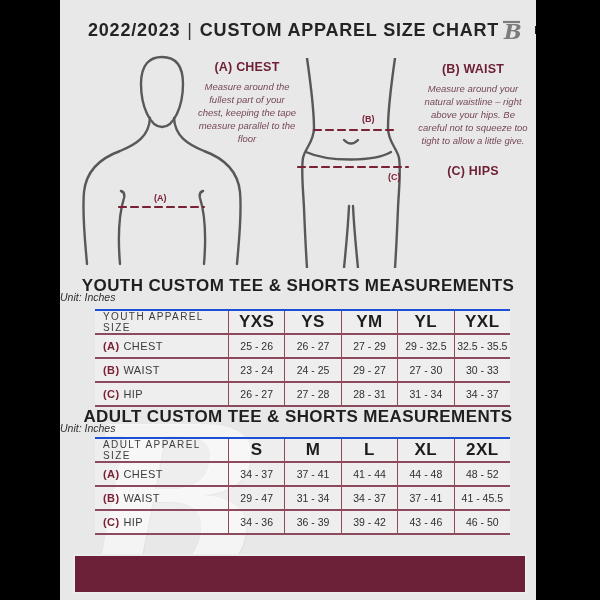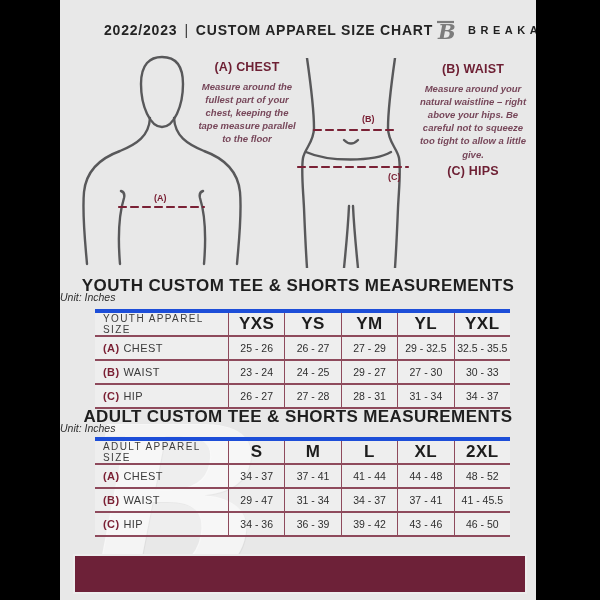--- a/index.html
+++ b/index.html
@@ -3,56 +3,56 @@
 <meta charset="utf-8">
 <style>
   html,body{margin:0;padding:0;}
   body{width:600px;height:600px;background:#000;position:relative;overflow:hidden;
        font-family:"Liberation Sans",sans-serif;}
   .page{position:absolute;left:60px;top:0;width:476px;height:600px;background:#e8e8e8;overflow:hidden;}
 
   
   .hdr{position:absolute;left:28px;right:18px;top:16px;height:28px;display:flex;
        justify-content:space-between;align-items:center;}
-  .hdr-title{font-weight:bold;font-size:14px;letter-spacing:.8px;color:#242424;white-space:nowrap;margin-left:16px;}
+  .hdr-title{font-weight:bold;font-size:18px;letter-spacing:.8px;color:#242424;white-space:nowrap;}
   .hdr-title .sep{margin:0 7px;font-weight:normal;color:#333;}
   .brand{display:flex;align-items:center;gap:9px;}
   .brand-name{font-weight:bold;font-size:11px;letter-spacing:4.5px;color:#1f1f1f;}
 
   
   .watermark{position:absolute;left:22px;top:398px;font-family:"DejaVu Serif",serif;
        font-style:italic;font-weight:bold;font-size:215px;line-height:1;
        color:rgba(255,255,255,.65);text-shadow:1px 1px 0 rgba(0,0,0,.04);z-index:1;pointer-events:none;}
 
   
   .fig{position:absolute;z-index:2;}
   .fig-torso{left:14px;top:52px;}
   .fig-lower{left:226px;top:58px;}
   .fig path{fill:none;stroke:#58585a;stroke-width:2.4;stroke-linecap:round;}
   .fig path.dash{stroke:#7a2135;stroke-width:2.2;stroke-dasharray:7 5;}
   .fig text{font-family:"Liberation Sans",sans-serif;font-size:9px;font-weight:bold;fill:#7a2135;}
 
   
   .guide{position:absolute;z-index:3;text-align:center;}
   .guide h3{margin:0 0 6px 0;font-size:12.5px;font-weight:bold;color:#6d1f33;letter-spacing:.2px;}
-  .guide p{margin:0;font-size:9.5px;font-style:italic;color:#77475a;line-height:1.38;font-weight:bold;}
+  .guide p{margin:0;font-size:9.5px;font-style:italic;color:#77475a;line-height:1.38;}
   .guide-chest{left:137px;top:60px;width:100px;}
   .guide-waist{left:356px;top:62px;width:114px;}
   .guide-hips{left:356px;top:164px;width:114px;}
 
   
   .sec-title{position:absolute;left:0;width:100%;text-align:center;font-weight:bold;
        font-size:17px;letter-spacing:.4px;color:#1f1f1f;z-index:3;}
   .sec-unit{position:absolute;left:0;width:100%;text-align:left;font-style:italic;
        font-size:10.5px;color:#2c2c2c;z-index:3;}
   .youth-title{top:276px;} .youth-unit{top:291px;}
   .adult-title{top:407px;} .adult-unit{top:422px;}
 
   
-  .tbl{position:absolute;left:35px;width:415px;border-top:4px solid #1d4ed8;z-index:3;}
+  .tbl{position:absolute;left:35px;width:415px;border-top:2px solid #1d4ed8;z-index:3;}
   .tbl-youth{top:309px;} .tbl-adult{top:437px;}
   .row{display:grid;grid-template-columns:133px repeat(5,1fr);height:22px;
        border-bottom:2px solid #8e4a5c;background:rgba(255,255,255,.28);}
   .cell{display:flex;align-items:center;justify-content:center;font-size:10.5px;color:#2f2f2f;}
   .cell.v{border-left:1.5px solid #8e4a5c;}
   .label-cell{justify-content:flex-start;padding-left:8px;}
   .size-head{font-weight:bold;font-size:17px;color:#1d1d1d;letter-spacing:.5px;}
   .first-head{font-size:10px;letter-spacing:1.4px;color:#3d3d3d;}
   .row-label{font-size:11px;color:#3a3a3a;letter-spacing:.4px;}
   .row-label .pfx{font-weight:bold;color:#7a1f33;margin-right:4px;}

